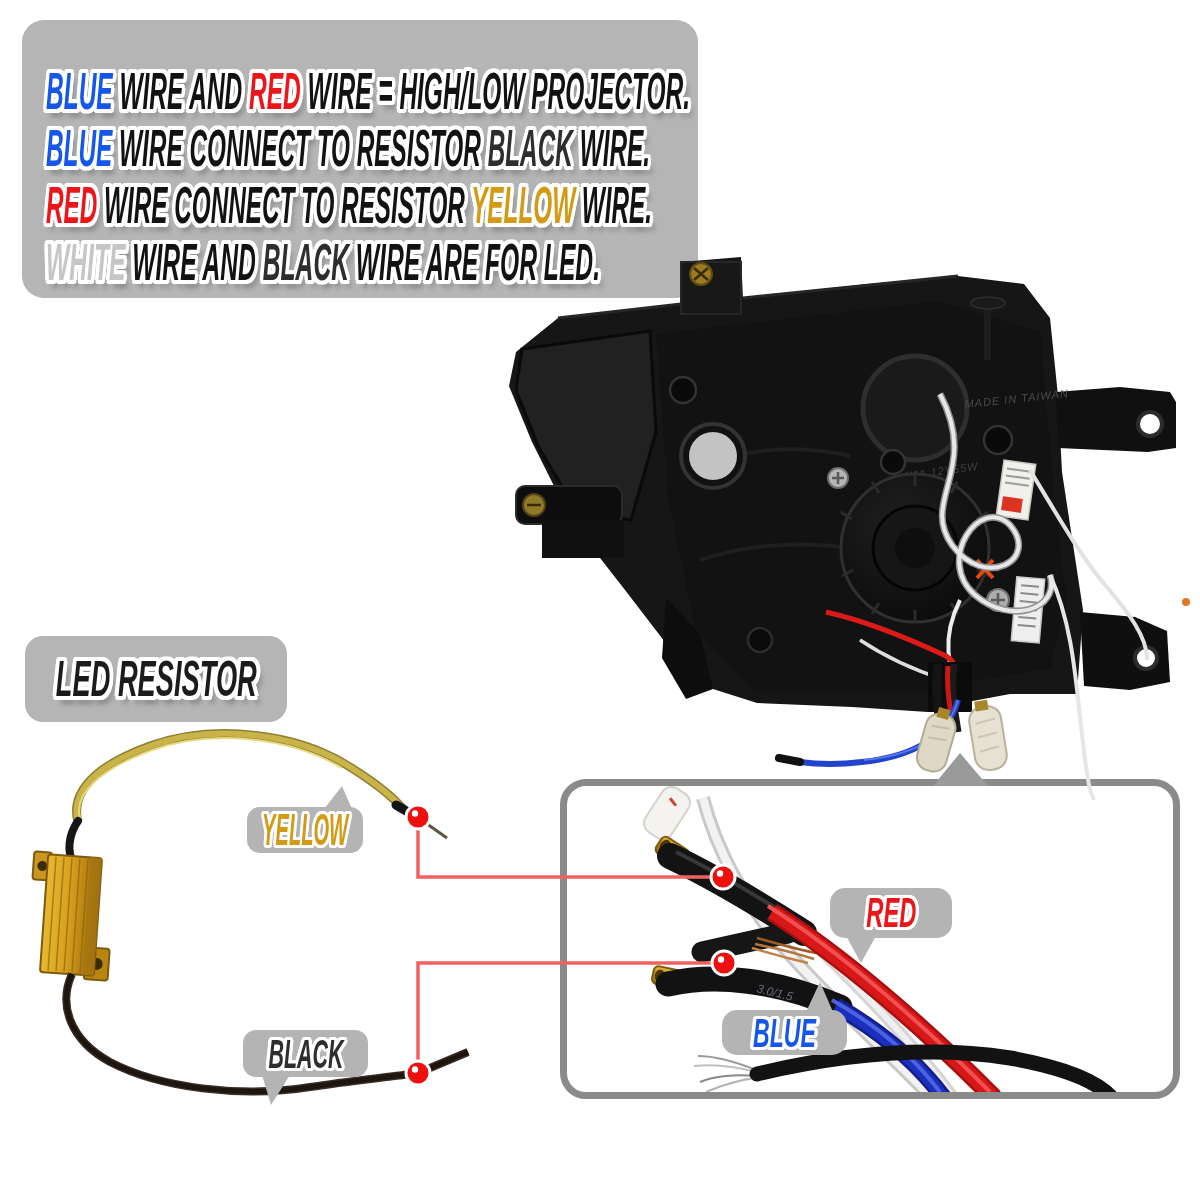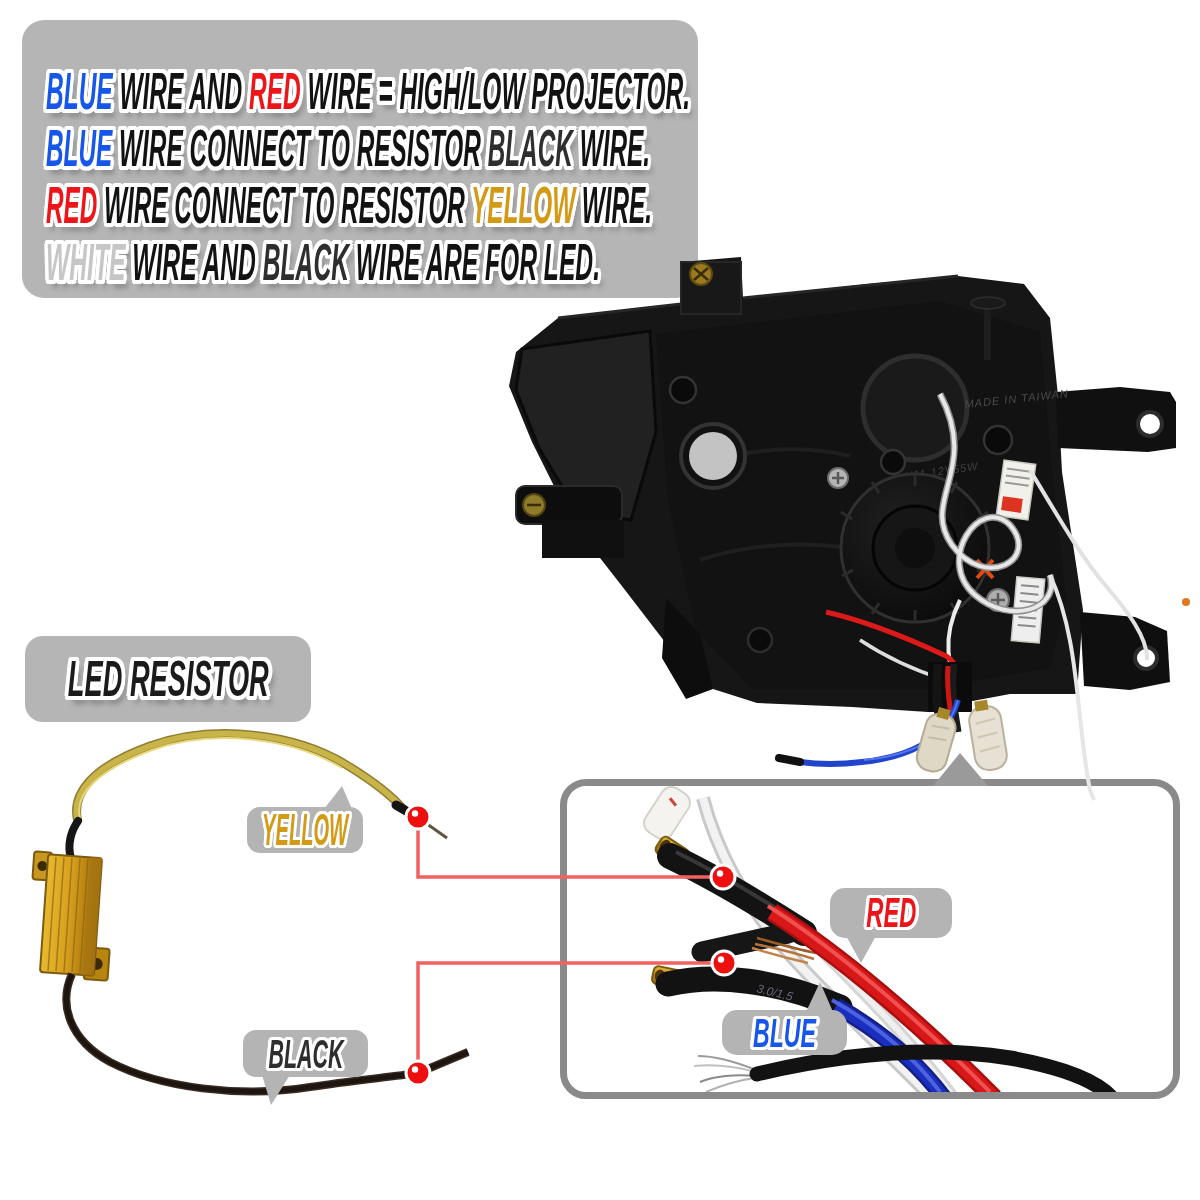--- a/index.html
+++ b/index.html
@@ -46,21 +46,21 @@
     <span class="hl outl" style="font-size: 51px; transform: scaleX(0.47631);">
       <span style="color: rgb(236, 21, 25);">RED </span><span style="color: rgb(18, 18, 18);">WIRE CONNECT TO RESISTOR </span><span style="color: rgb(210, 154, 21);">YELLOW </span><span style="color: rgb(18, 18, 18);">WIRE.</span>
     </span>
   </div>
   <div class="abs" style="left:46px;top:237px;">
     <span class="hl outl" style="font-size: 51px; transform: scaleX(0.483203);">
       <span style="color: rgb(198, 198, 198);">WHITE </span><span style="color: rgb(18, 18, 18);">WIRE AND </span><span style="color: rgb(46, 46, 46);">BLACK </span><span style="color: rgb(18, 18, 18);">WIRE ARE FOR LED.</span>
     </span>
   </div>
 
-  <div class="abs gray-panel" style="left:25px;top:636px;width:286px;height:86px;border-radius:18px;display:flex;align-items:center;justify-content:center;">
+  <div class="abs gray-panel" style="left:25px;top:636px;width:262px;height:86px;border-radius:18px;display:flex;align-items:center;justify-content:center;">
     <span class="hl outl ctr" style="font-size: 50px; color: rgb(27, 27, 27); transform: scaleX(0.545316);">LED  RESISTOR</span>
   </div>
 
   <div id="zoom-box" class="abs" style="left:560px;top:779px;width:620px;height:320px;"></div>
 
   <svg class="abs" style="left:0;top:0;" width="1200" height="1200" viewBox="0 0 1200 1200">
     <defs>
       <linearGradient id="goldGrad" x1="0" y1="0" x2="0" y2="1">
         <stop offset="0" stop-color="#e3b73c"></stop>
           <stop offset=".5" stop-color="#b9891a"></stop>

